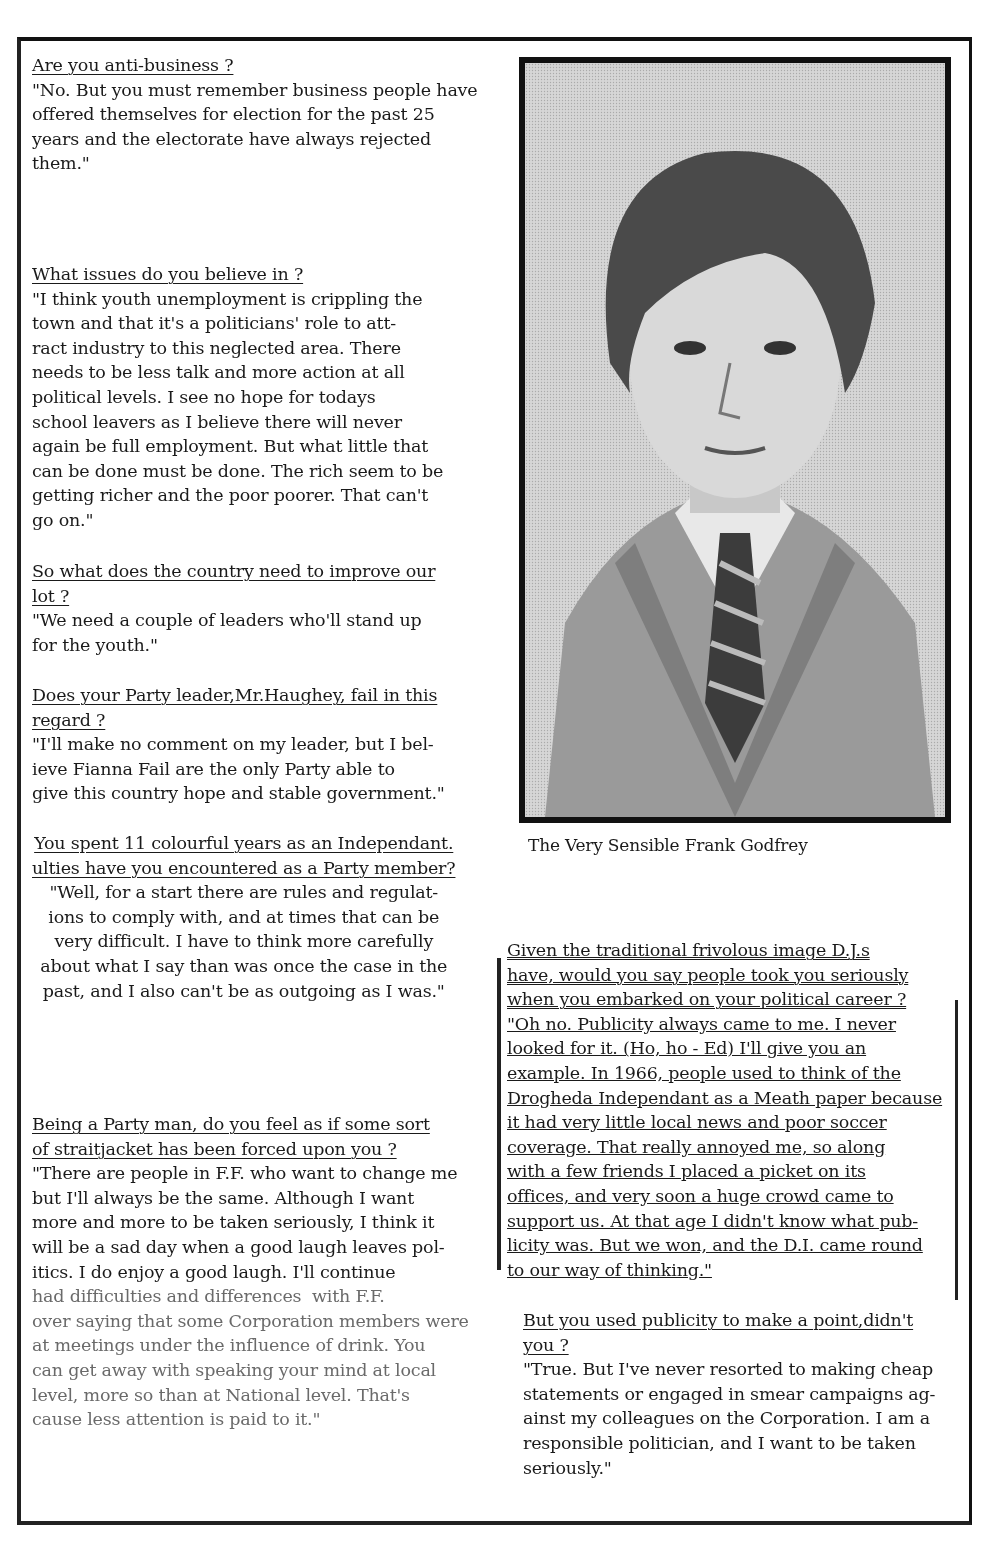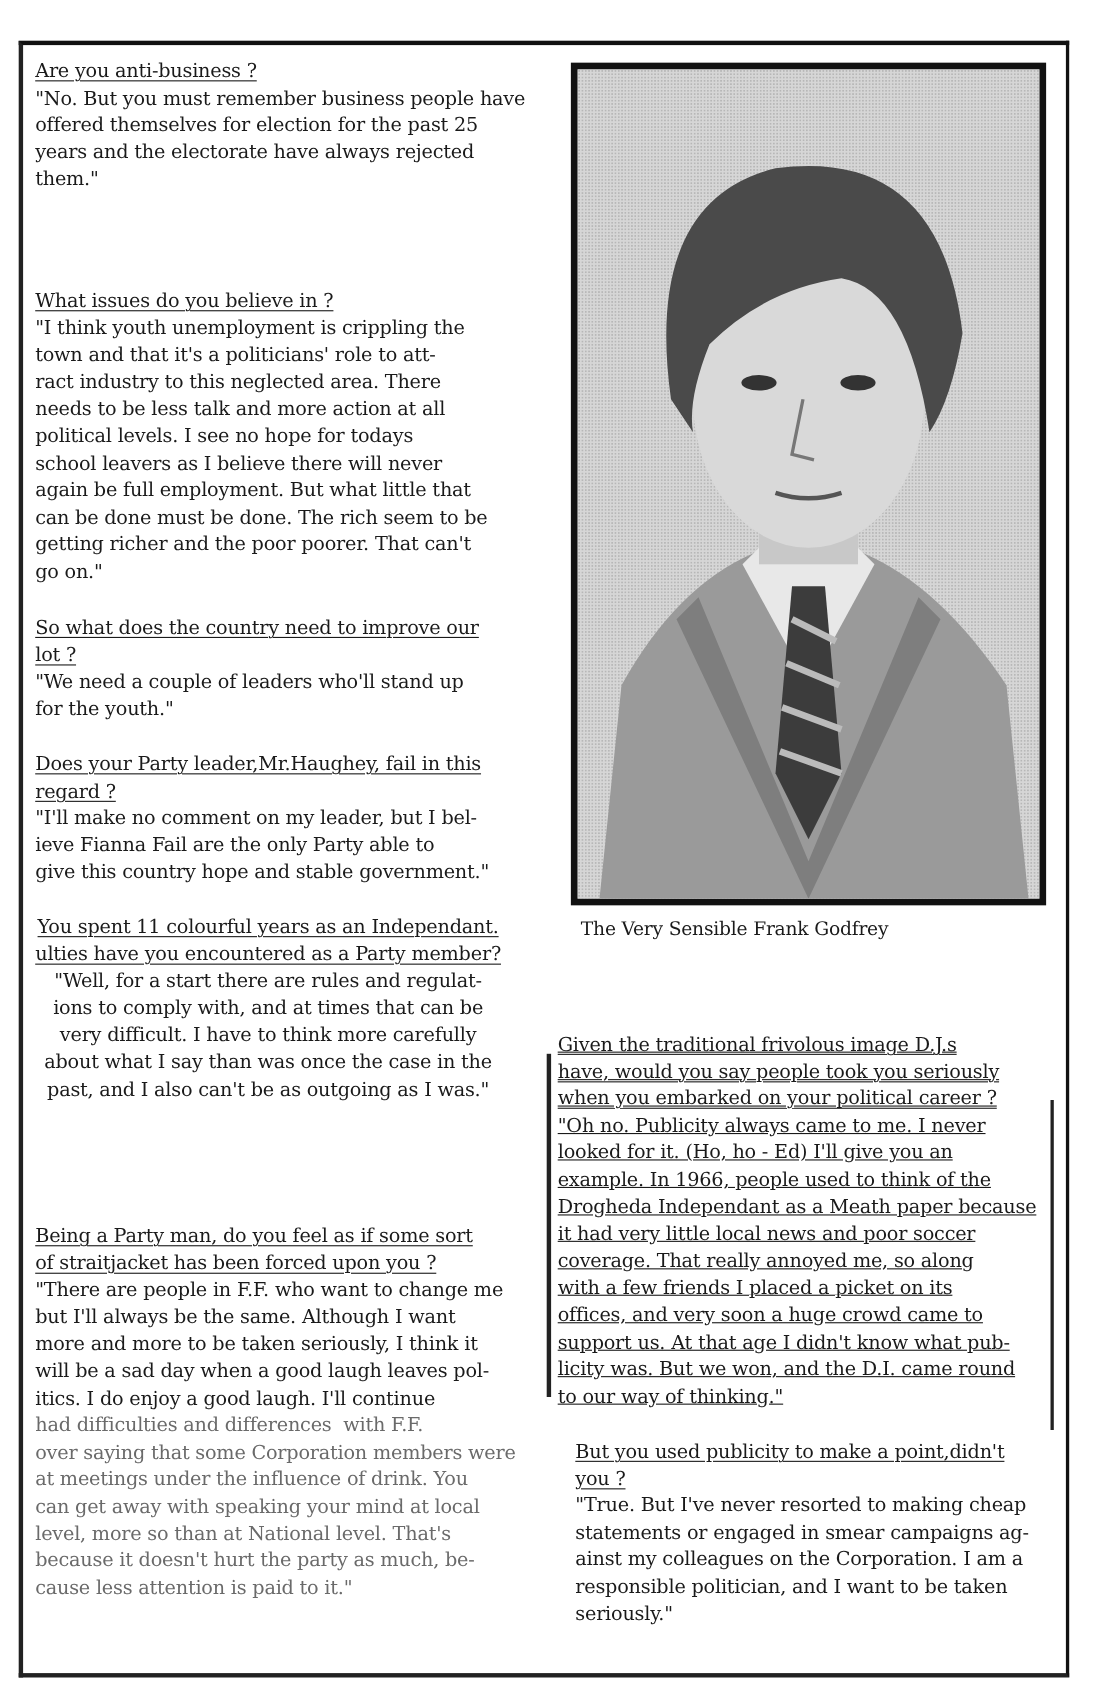--- a/index.html
+++ b/index.html
@@ -87,21 +87,20 @@
   <span class="line">"There are people in F.F. who want to change me</span>
   <span class="line">but I'll always be the same. Although I want</span>
   <span class="line">more and more to be taken seriously, I think it</span>
   <span class="line">will be a sad day when a good laugh leaves pol-</span>
   <span class="line">itics. I do enjoy a good laugh. I'll continue</span>
   <span class="line faded">had difficulties and differences  with F.F.</span>
   <span class="line faded">over saying that some Corporation members were</span>
   <span class="line faded">at meetings under the influence of drink. You</span>
   <span class="line faded">can get away with speaking your mind at local</span>
   <span class="line faded">level, more so than at National level. That's</span>
-  <span class="line faded">because it doesn't hurt the party as much, be-</span>
   <span class="line faded">cause less attention is paid to it."</span>
 </div>
 
 <div class="photo-box">
   <svg viewBox="0 0 420 754" preserveAspectRatio="none">
     <defs>
       <pattern id="halftone" width="3" height="3" patternUnits="userSpaceOnUse">
         <rect width="3" height="3" fill="#d6d6d6"></rect>
         <circle cx="1.5" cy="1.5" r="0.7" fill="#aaa"></circle>
       </pattern>

